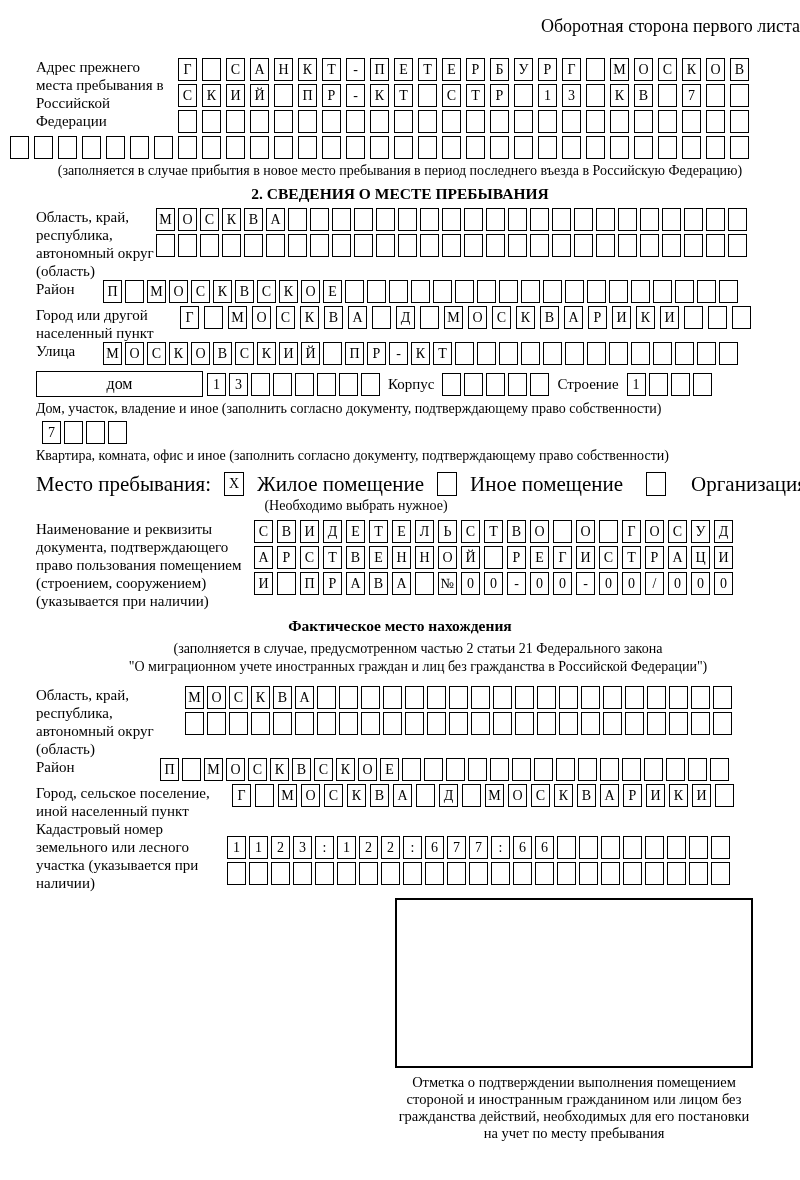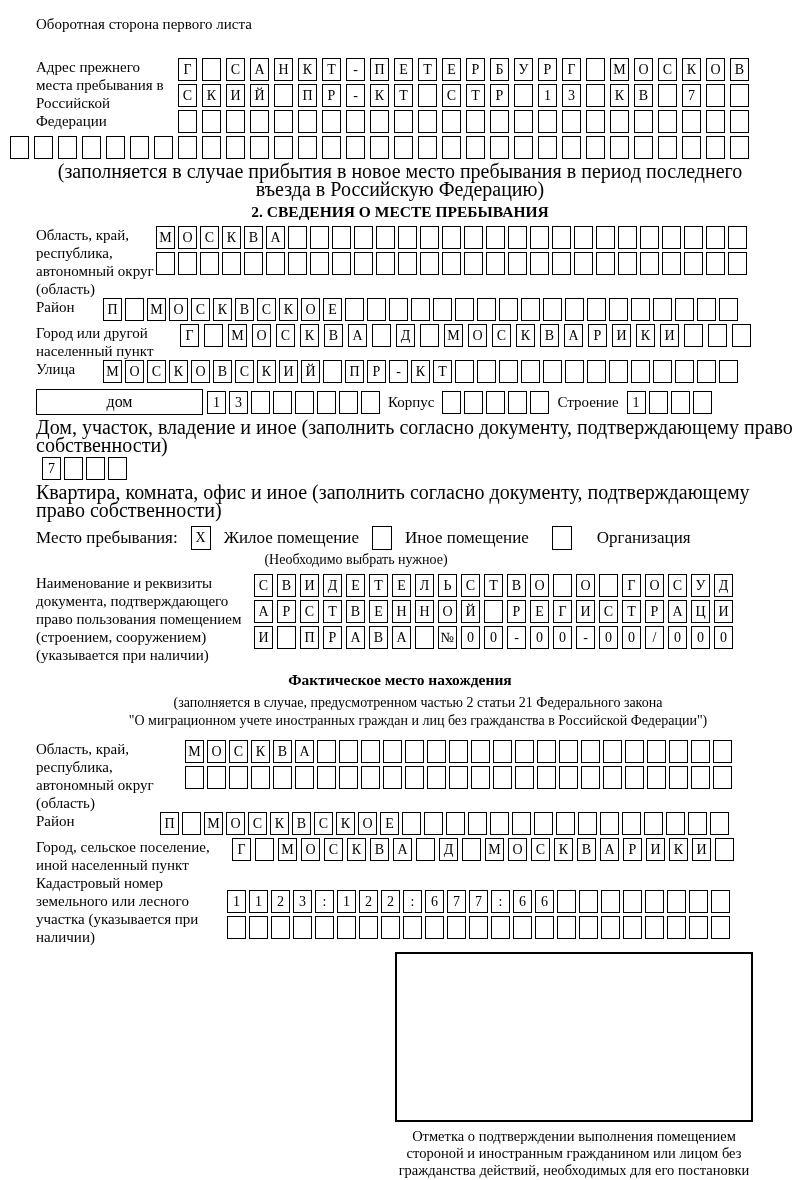--- a/index.html
+++ b/index.html
@@ -1,46 +1,46 @@
 <!DOCTYPE html>
 <html><head>
 <meta charset="utf-8">
 <style>
   html,body{margin:0;padding:0;background:#fff;}
   .page{
     width:800px;height:1180px;overflow:hidden;background:#fff;color:#000;
     font-family:"Liberation Serif","DejaVu Serif",serif;
     padding:16px 0 0 36px;box-sizing:border-box;position:relative;
   }
-  .header-note{font-size:15px;height:18px;}
+  .header-note{font-size:18px;text-align:right;height:18px;}
   .row{display:flex;align-items:flex-start;}
   .label{font-size:15px;line-height:18px;flex:none;}
   .cells{display:flex;gap:3px;margin-bottom:3px;}
   .cells.wide{gap:5px;}
   .cells.g4{gap:4px;}
   .cell{
     flex:none;width:17px;height:21px;border:1.6px solid #000;
     font-size:14px;line-height:21px;text-align:center;background:#fff;
   }
   .w142{width:142px;} .w120{width:120px;} .w67{width:67px;} .w144{width:144px;}
   .w218{width:218px;} .w149{width:149px;} .w124{width:124px;} .w196{width:196px;} .w191{width:191px;}
-  .caption{font-size:20px;line-height:18px;}
+  .caption{font-size:14px;line-height:18px;}
   .center{text-align:center;}
   .title{font-weight:bold;font-size:15.5px;text-align:center;line-height:20px;}
   .mt4{margin-top:4px;} .mt6{margin-top:6px;} .mt10{margin-top:10px;} .mt24{margin-top:24px;} .mt3{margin-top:3px;}
   .fullrow{margin-left:-26px;}
   .inline-row{display:flex;align-items:center;margin-top:3px;}
   .boxlabel{
     flex:none;border:1.8px solid #000;height:24px;line-height:24px;
     text-align:center;font-size:16px;background:#fff;
   }
   .house-box{width:165px;} .apt-box{width:200px;}
   .plain-inline{flex:none;font-size:15px;margin:0 8px;}
   .stay-row{display:flex;align-items:center;gap:13px;margin-top:6px;height:26px;}
-  .stay-label{font-size:17px;flex:none;}
+  .stay-label{font-size:21px;flex:none;}
   .cbox{
     flex:none;width:18px;height:22px;border:1.7px solid #000;
     text-align:center;line-height:22px;font-size:14px;background:#fff;
   }
   .stay-note{font-size:14px;margin-left:180px;width:280px;text-align:center;line-height:17px;}
   .doc-rows .cells{gap:4px;}
   .notes{font-size:14px;line-height:18px;text-align:center;}
   .stamp-box{
     margin-left:359px;margin-top:6px;width:358px;height:170px;
     border:2px solid #000;box-sizing:border-box;background:#fff;

